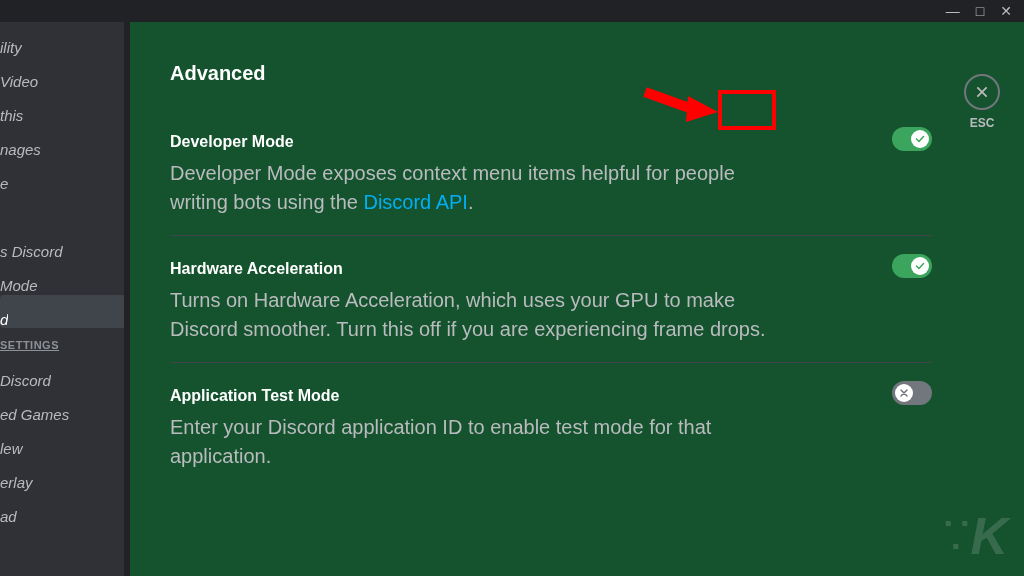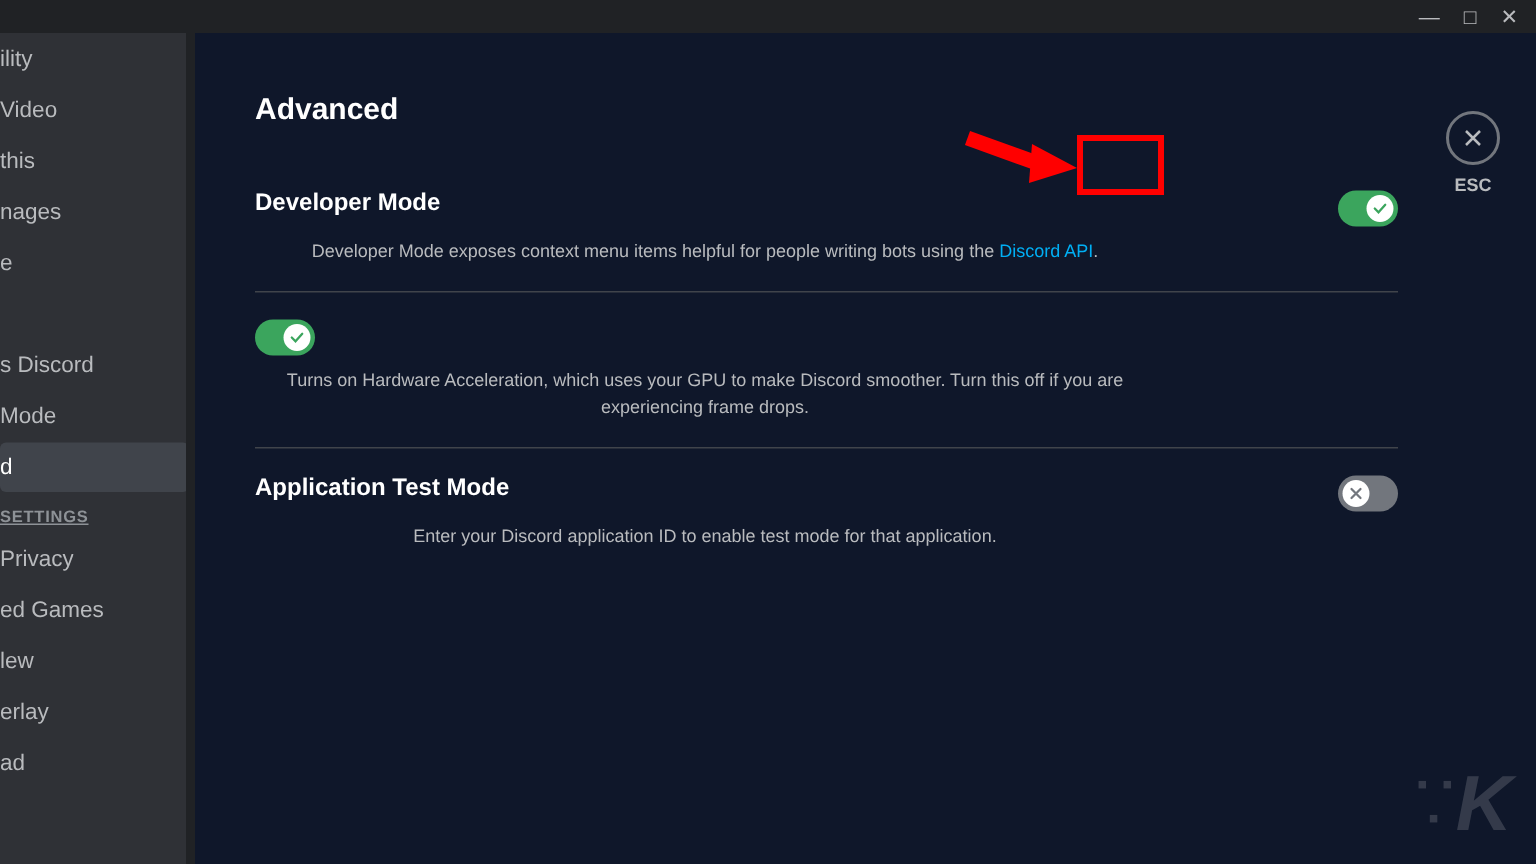--- a/index.html
+++ b/index.html
@@ -7,35 +7,35 @@
 
 
 .titlebar{ height:22px; background:#202225; display:flex; justify-content:flex-end; align-items:center; gap:16px; padding-right:12px; }
 .titlebar span{ color:#b9bbbe; font-size:14px; line-height:1; }
 
 .app{ display:flex; height:calc(100% - 22px); }
 
 
 .sidebar{ width:130px; background:#2f3136; color:#b9bbbe; font-size:15px; padding-top:0; position:relative; }
 .sidebar-scroll-edge{ position:absolute; right:0; top:0; bottom:0; width:6px; background:#202225; }
-.side-item{ height:33px; display:flex; align-items:center; padding-left:0; padding-right:8px; cursor:pointer; border-radius:4px; margin:1px 4px 1px 0; }
+.side-item{ height:33px; display:flex; align-items:flex-end; padding-left:0; padding-right:8px; cursor:pointer; border-radius:4px; margin:1px 4px 1px 0;font-style:italic; }
 .side-item.selected{ background:#40444b; color:#fff; }
 .side-item span{ white-space:nowrap; overflow:hidden; }
 .side-header{ font-size:11px; font-weight:700; color:#8e9297; letter-spacing:.5px; padding:10px 0 4px 0;text-decoration:underline; }
 
 
-.content{ flex:1; background:#0f172a; position:relative; padding:40px 92px 0 40px; }
+.content{ flex:1; background:#14532d; position:relative; padding:40px 92px 0 40px; }
 
 h2.page-title{ color:#fff; font-size:20px; font-weight:600; margin-bottom:24px; }
 
 .setting-row{ padding:18px 0 18px 0; border-bottom:1px solid #40444b; position:relative; }
 .setting-row:last-of-type{ border-bottom:none; }
-.setting-head{ display:flex; align-items:flex-start; justify-content:space-between; }
+.setting-head{ display:flex; align-items:flex-end; justify-content:space-between; }
 .setting-title{ color:#fff; font-size:16px; font-weight:600; }
-.setting-desc{ color:#b9bbbe; font-size:12px; line-height:1.45; margin-top:8px; max-width:600px;text-align:center; }
+.setting-desc{ color:#b9bbbe; font-size:20px; line-height:1.45; margin-top:8px; max-width:600px; }
 .setting-desc a{ color:#00aff4; text-decoration:none; }
 
 
 .toggle{ width:40px; height:24px; border-radius:12px; position:relative; flex-shrink:0; }
 .toggle .knob{ position:absolute; top:3px; width:18px; height:18px; border-radius:50%; background:#fff; display:flex; align-items:center; justify-content:center; }
 .toggle.on{ background:#3ba55d; }
 .toggle.on .knob{ right:3px; }
 .toggle.off{ background:#72767d; }
 .toggle.off .knob{ left:3px; }
 .toggle .knob svg{ width:12px; height:12px; }
@@ -90,21 +90,21 @@
         <div class="side-item">
           <span>Mode</span>
         </div>
         <div class="side-item selected">
           <span>d</span>
         </div>
       </div>
     <div class="side-header">SETTINGS</div>
     <div id="side-list2">
         <div class="side-item">
-          <span>Privacy</span>
+          <span>Discord</span>
         </div>
         <div class="side-item">
           <span>ed Games</span>
         </div>
         <div class="side-item">
           <span>lew</span>
         </div>
         <div class="side-item">
           <span>erlay</span>
         </div>
@@ -126,20 +126,21 @@
                 <svg viewBox="0 0 24 24">
                   <path d="M5 12 L10 17 L19 7" stroke="#3ba55d" stroke-width="3" fill="none" stroke-linecap="round"></path>
                 </svg>
               </div>
             </div>
           </div>
           <div class="setting-desc">Developer Mode exposes context menu items helpful for people writing bots using the <a>Discord API</a>.</div>
         </div>
         <div class="setting-row">
           <div class="setting-head">
+            <div class="setting-title">Hardware Acceleration</div>
             <div class="toggle on">
               <div class="knob">
                 <svg viewBox="0 0 24 24">
                   <path d="M5 12 L10 17 L19 7" stroke="#3ba55d" stroke-width="3" fill="none" stroke-linecap="round"></path>
                 </svg>
               </div>
             </div>
           </div>
           <div class="setting-desc">Turns on Hardware Acceleration, which uses your GPU to make Discord smoother. Turn this off if you are experiencing frame drops.</div>
         </div>

